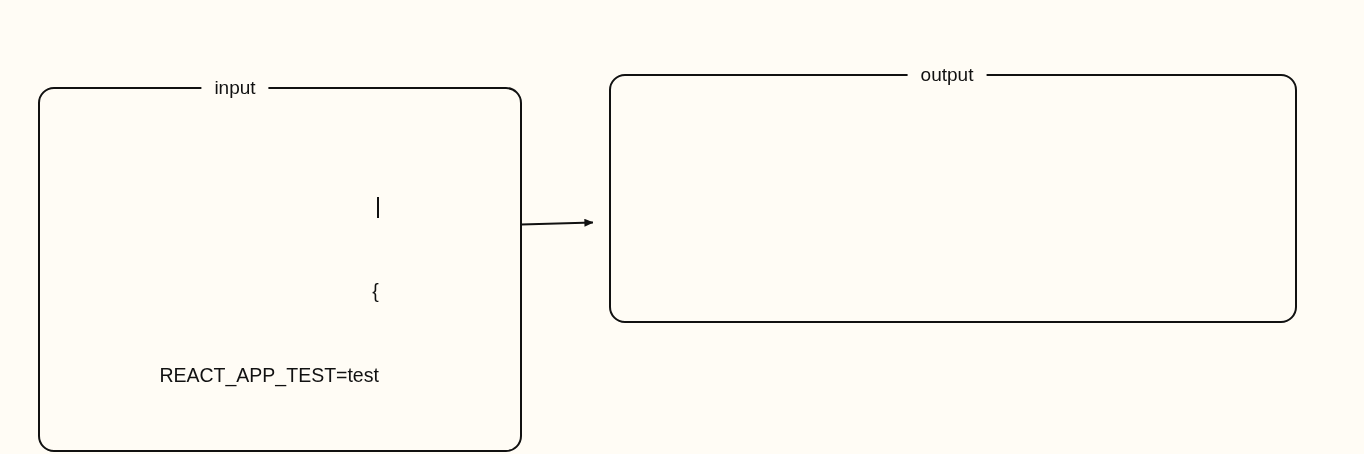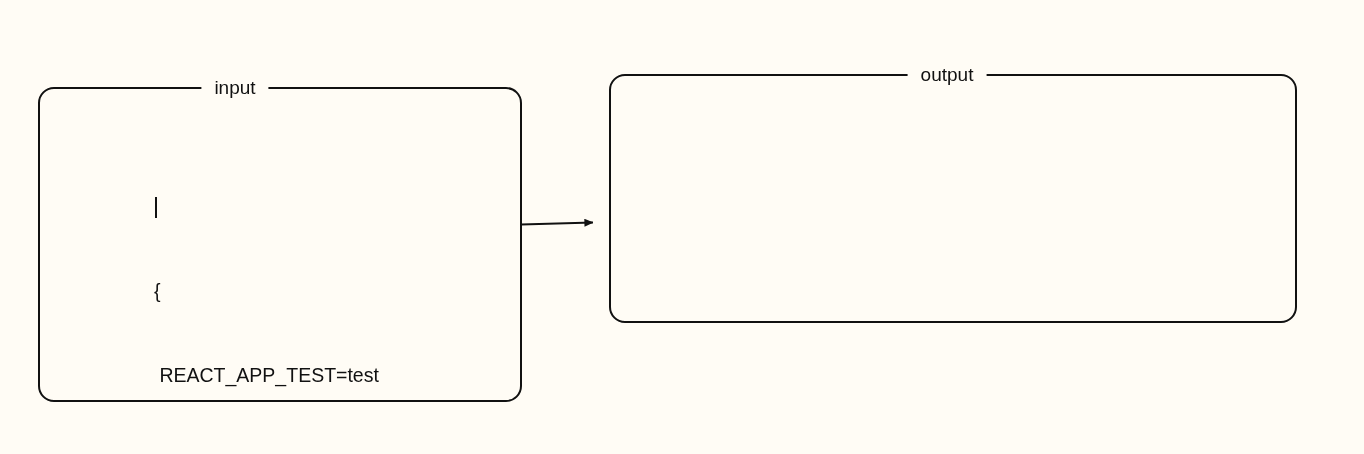--- a/index.html
+++ b/index.html
@@ -30,21 +30,22 @@
     box-sizing: border-box;
     border: 2px solid #111111;
     border-radius: 16px;
     background: transparent;
   }
 
   #input-node {
     left: 38px;
     top: 87px;
     width: 484px;
-    height: 315px;
+    height: 365px;
+    text-align: right;
   }
 
   #output-node {
     left: 609px;
     top: 74px;
     width: 688px;
     height: 249px;
   }
 
   

